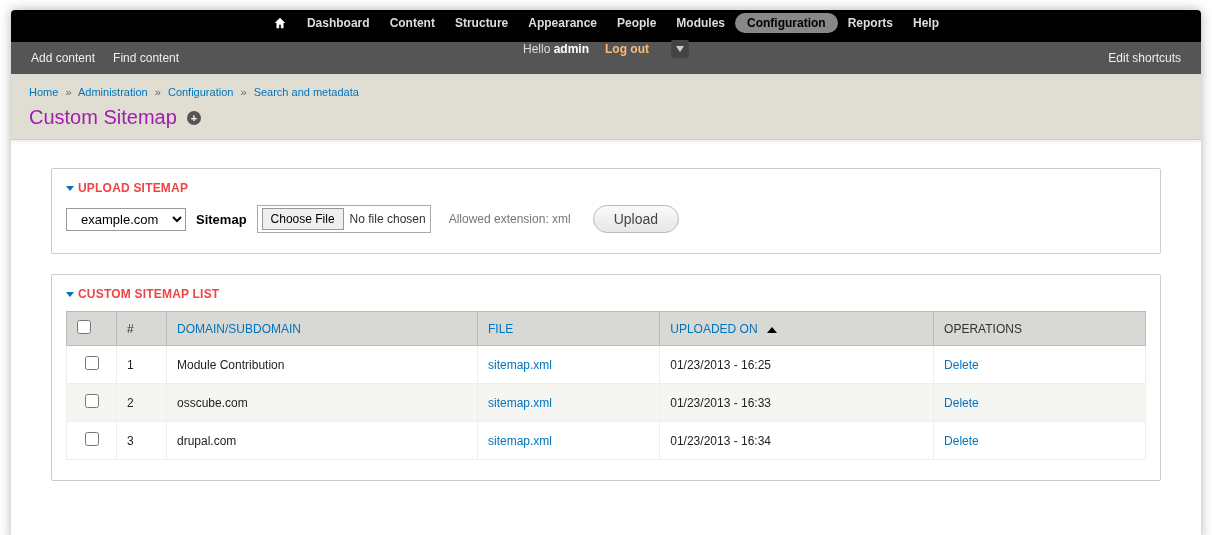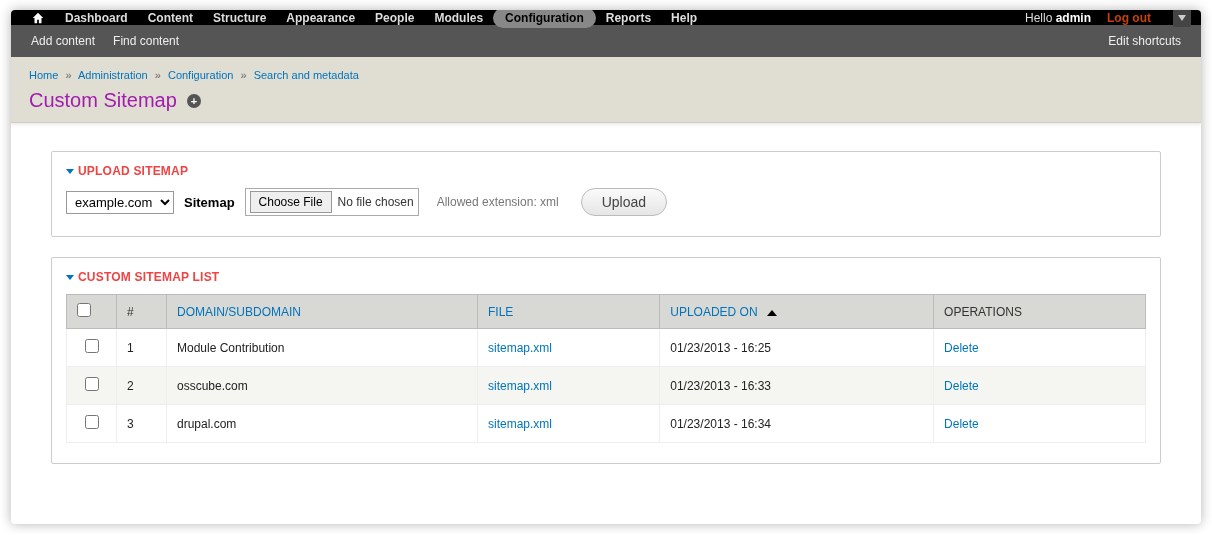--- a/index.html
+++ b/index.html
@@ -16,44 +16,45 @@
     border-radius: 4px;
     overflow: hidden;
     background: #fff;
   }
   
   .toolbar {
     background: #000;
     color: #fff;
     display: flex;
     align-items: center;
-    height: 15px;
+    height: 32px;
     padding: 0 10px;
     font-size: 12px;
     font-weight: bold;
+    flex-direction: column;
   }
   .toolbar-left { display: flex; align-items: center; gap: 0; }
   .toolbar-item {
     padding: 6px 10px;
     color: #ddd;
     cursor: pointer;
     border-radius: 10px;
   }
   .toolbar-item.active {
     background: #888;
     color: #000;
     border-radius: 11px;
     padding: 3px 12px;
   }
   .home-icon svg { display: block; }
   .toolbar-spacer { flex: 1; }
   .toolbar-right { display: flex; align-items: center; gap: 6px; }
   .toolbar-right .hello { color: #ddd; font-weight: normal; }
   .toolbar-right .hello b { color: #fff; font-weight: bold; }
-  .toolbar-right .logout { color: #c2410c; padding: 6px 10px; cursor: pointer; }
+  .toolbar-right .logout { color: #fdba74; padding: 6px 10px; cursor: pointer; }
   .toggle-btn {
     background: #444; width: 18px; height: 18px; border-radius: 2px;
     display: flex; align-items: center; justify-content: center;
     margin-left: 6px; cursor: pointer;
   }
   .toggle-btn svg { display: block; }
 
   
   .shortcut-bar {
     background: #555;
@@ -109,21 +110,21 @@
   .fieldset-legend .caret {
     width: 0; height: 0;
     border-left: 4px solid transparent;
     border-right: 4px solid transparent;
     border-top: 5px solid #0074bd;
   }
 
   
   .upload-row { display: flex; align-items: center; gap: 10px; }
   select.domain-select {
-    font-size: 13px; padding: 2px 4px; border: 1px solid #999;
+    font-size: 13px; padding: 2px 10px; border: 1px solid #999;
     background: #fff;
   }
   .bold-label { font-weight: bold; font-size: 13px; }
   .file-wrap {
     display: flex; align-items: center; border: 1px solid #aaa;
     padding: 2px 4px; gap: 6px; background: #fff;
   }
   .choose-file-btn {
     background: #efefef; border: 1px solid #999;
     padding: 3px 8px; font-size: 12px; cursor: pointer;

